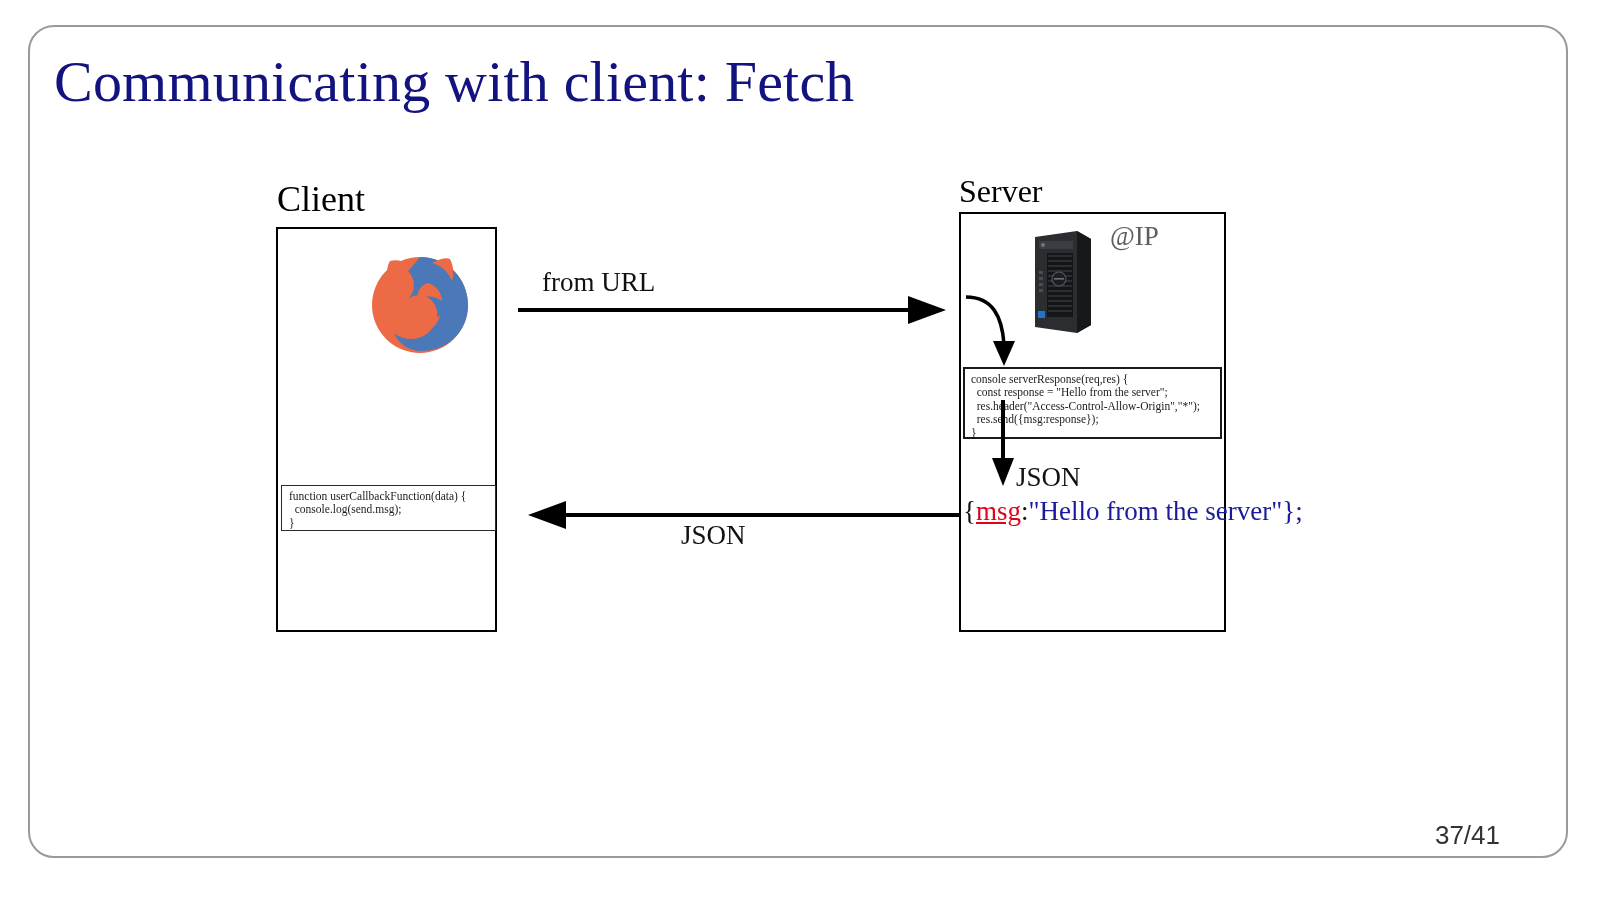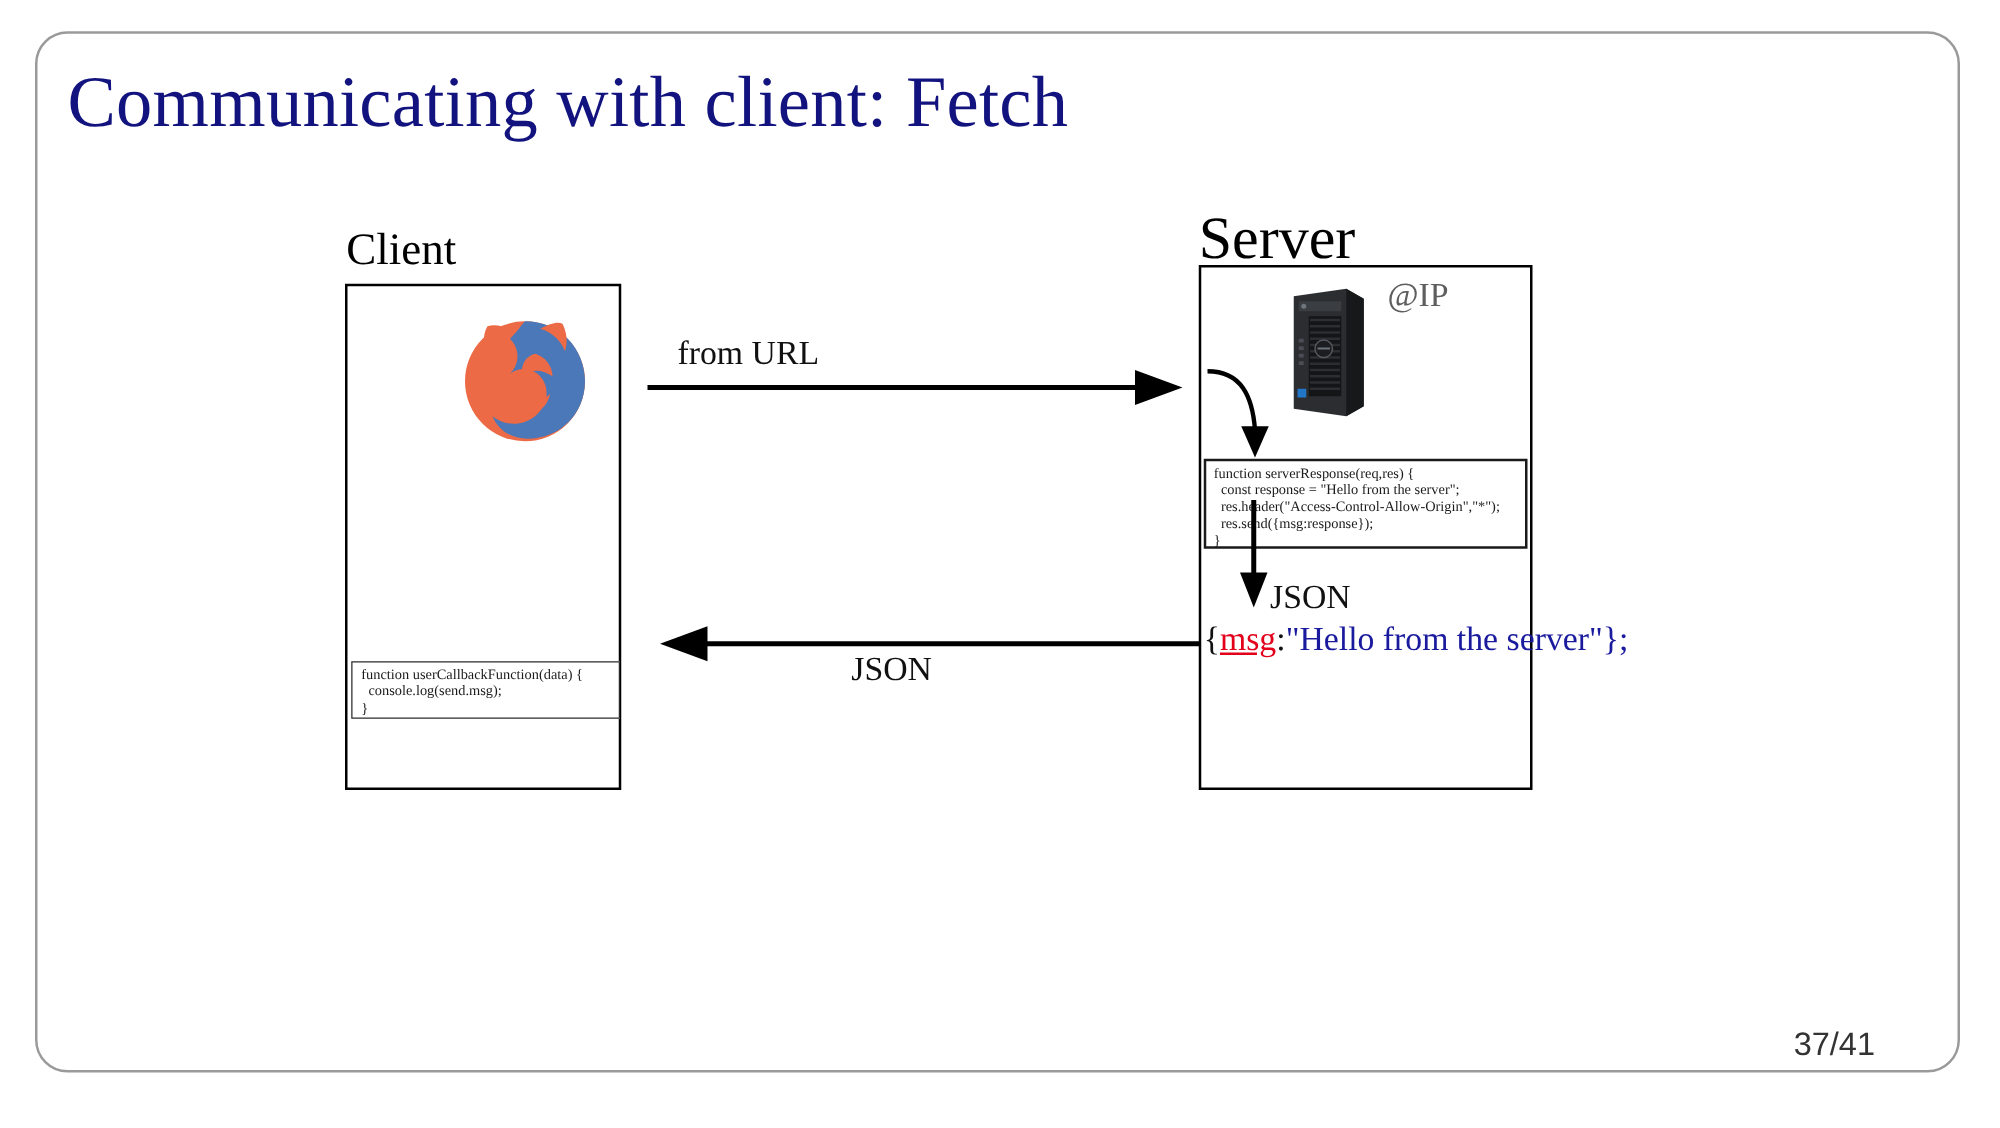--- a/index.html
+++ b/index.html
@@ -61,21 +61,21 @@
   .firefox-logo {
     position: absolute;
     left: 364px;
     top: 247px;
     width: 112px;
     height: 112px;
   }
   .client-code-box {
     position: absolute;
     left: 281px;
-    top: 529px;
+    top: 485px;
     width: 215px;
     height: 46px;
     border: 1.5px solid #2b2b2b;
     box-sizing: border-box;
     background: #ffffff;
     padding: 4px 0 0 7px;
   }
   .code-line {
     font-family: "Liberation Serif", "DejaVu Serif", serif;
     font-size: 11.5px;
@@ -101,21 +101,21 @@
     line-height: 24px;
     color: #4c4c4c;
     white-space: nowrap;
   }
 
   
   .server-label {
     position: absolute;
     left: 959px;
     top: 170px;
-    font-size: 48px;
+    font-size: 32px;
     line-height: 42px;
     color: #000000;
     white-space: nowrap;
   }
   .server-box {
     position: absolute;
     left: 959px;
     top: 212px;
     width: 267px;
     height: 420px;
@@ -254,21 +254,21 @@
         <rect x="10" y="50" width="4" height="3"></rect>
       <rect x="10" y="56" width="4" height="3"></rect>
         <rect x="10" y="62" width="4" height="3"></rect>
     </g>
     <rect x="9" y="84" width="7" height="7" fill="#2176c7"></rect>
   </svg>
 
   <div class="at-ip">@IP</div>
 
   <div class="server-code-box">
-    <div class="code-line">function serverResponse(req,res) {</div>
+    <div class="code-line">console serverResponse(req,res) {</div>
     <div class="code-line">  const response = "Hello from the server";</div>
     <div class="code-line">  res.header("Access-Control-Allow-Origin","*");</div>
     <div class="code-line">  res.send({msg:response});</div>
     <div class="code-line">}</div>
   </div>
 
   <div class="json-text">
     <span class="tok-brace">{</span><span class="tok-key">msg</span><span class="tok-colon">:</span><span class="tok-str">"Hello from the server"</span><span class="tok-end">}</span><span class="tok-semi">;</span>
   </div>
 

